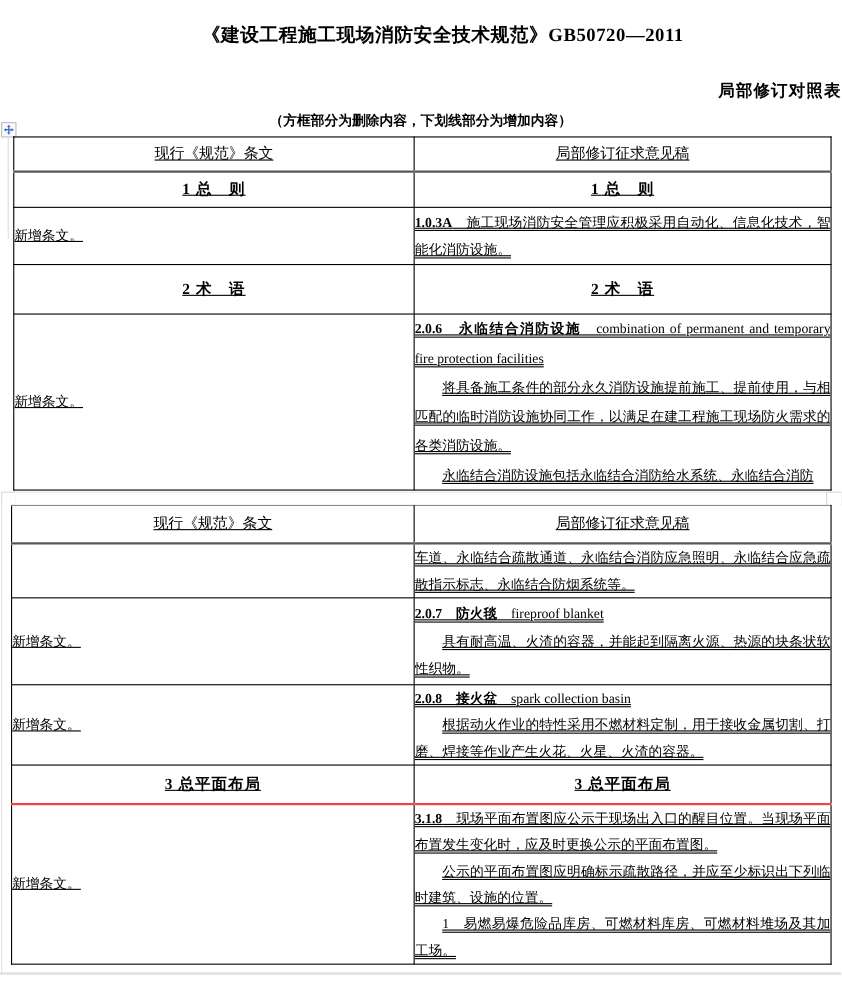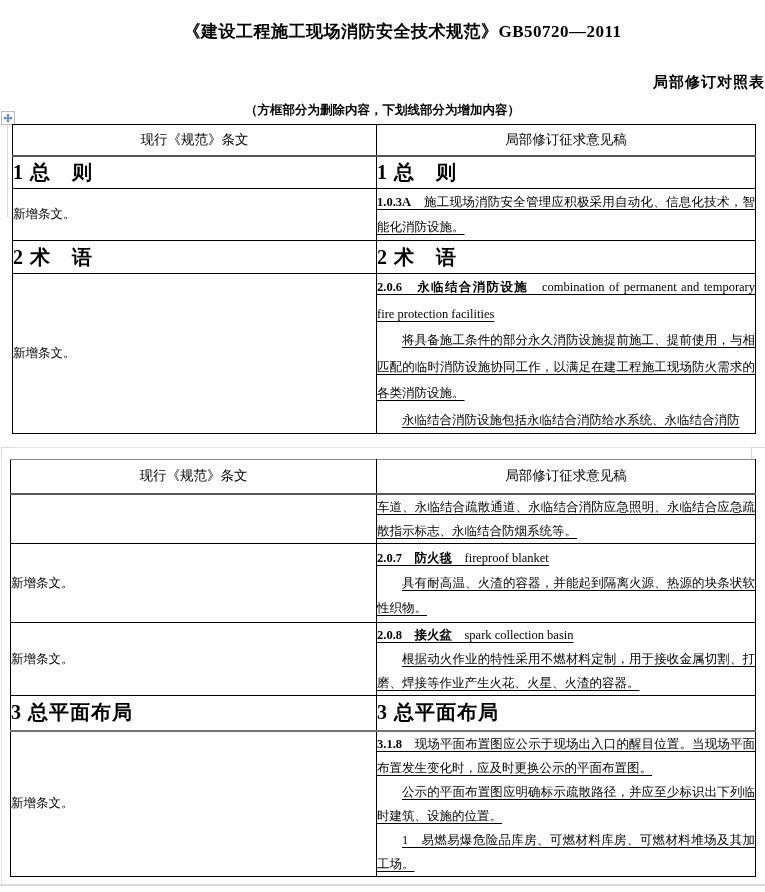--- a/index.html
+++ b/index.html
@@ -12,29 +12,29 @@
   
   .doc-title{left:0;top:20px;width:765px;text-align:center;font-size:17px;font-weight:bold;letter-spacing:.5px;padding-left:20px;}
   .doc-subtitle{left:0;top:73px;width:765px;text-align:right;font-size:15px;font-weight:bold;letter-spacing:1px;}
   .doc-note{left:0;top:102px;width:765px;text-align:center;font-size:12.5px;font-weight:bold;}
   
   .move-handle{left:1px;top:111px;width:12px;height:12px;border:1px solid #bdbdbd;background:#fafafa;
     display:flex;align-items:center;justify-content:center;cursor:move;}
   .gridline-short{left:7px;top:125px;height:92px;width:0;border-left:1px solid #dcdcdc;}
   .left-edge-line{left:1px;top:447px;height:437px;width:0;border-left:1px solid #e4e4e4;}
   
-  table.t{border-collapse:collapse;table-layout:fixed;position:absolute;}
+  table.t{border-collapse:collapse;table-layout:fixed;position:absolute;text-decoration:underline;}
   table.t td{border:1px solid #000;padding:0;vertical-align:middle;overflow:hidden;}
   table.t1{left:12px;top:124px;width:743px;}
   table.t2{left:10px;top:459px;width:745px;}
   table.t2 tr.hrow td{border-top:1px solid #8a8a8a;}
   tr.hrow td{border-bottom:2px solid #555;}
   td.hc{text-align:center;font-size:13.5px;}
-  td.sc{text-align:left;font-weight:bold;font-size:20px;letter-spacing:1px;}
-  tr.srow2 td{border-bottom:2px solid #737373;}
+  td.sc{text-align:center;font-weight:bold;font-size:14px;letter-spacing:1px;}
+  tr.srow2 td{border-bottom:2px solid #ef4444;}
   td.lc{font-size:12.5px;padding-left:5px;vertical-align:middle;}
   td.rc{vertical-align:top;font-size:12.5px;padding:2px 5px 0 5px;margin-top:33px;}
   td.rc p{margin:0;text-align:justify;text-justify:inter-ideograph;}
   td.rc p.ind{text-indent:2em;}
   .u{text-decoration:underline;text-decoration-thickness:1px;text-underline-offset:3px;}
   .bu{font-weight:bold;text-decoration:underline;text-decoration-thickness:1px;text-underline-offset:3px;}
   p.pu{text-decoration:underline;text-decoration-thickness:1px;text-underline-offset:3px;}
   .lh27 p{line-height:26.5px;}
   .lh25 p{line-height:25px;}
   .lh24 p{line-height:24px;}
@@ -74,21 +74,21 @@
   <tr style="height:33px">
     <td class="sc">1 总　则</td>
     <td class="sc">1 总　则</td>
   </tr>
   <tr style="height:52px">
     <td class="lc">新增条文。</td>
     <td class="rc lh25">
       <p><span class="bu">1.0.3A</span><span class="u">　施工现场消防安全管理应积极采用自动化、信息化技术，智能化消防设施。</span></p>
     </td>
   </tr>
-  <tr style="height:33px">
+  <tr style="height:45px">
     <td class="sc">2 术　语</td>
     <td class="sc">2 术　语</td>
   </tr>
   <tr style="height:158px">
     <td class="lc">新增条文。</td>
     <td class="rc lh27" style="vertical-align:top;">
       <p><span class="bu">2.0.6　永临结合消防设施</span><span class="u">　combination of permanent and temporary fire protection facilities</span></p>
       <p class="ind pu">将具备施工条件的部分永久消防设施提前施工、提前使用，与相匹配的临时消防设施协同工作，以满足在建工程施工现场防火需求的各类消防设施。</p>
       <p class="ind pu">永临结合消防设施包括永临结合消防给水系统、永临结合消防</p>
     </td>

